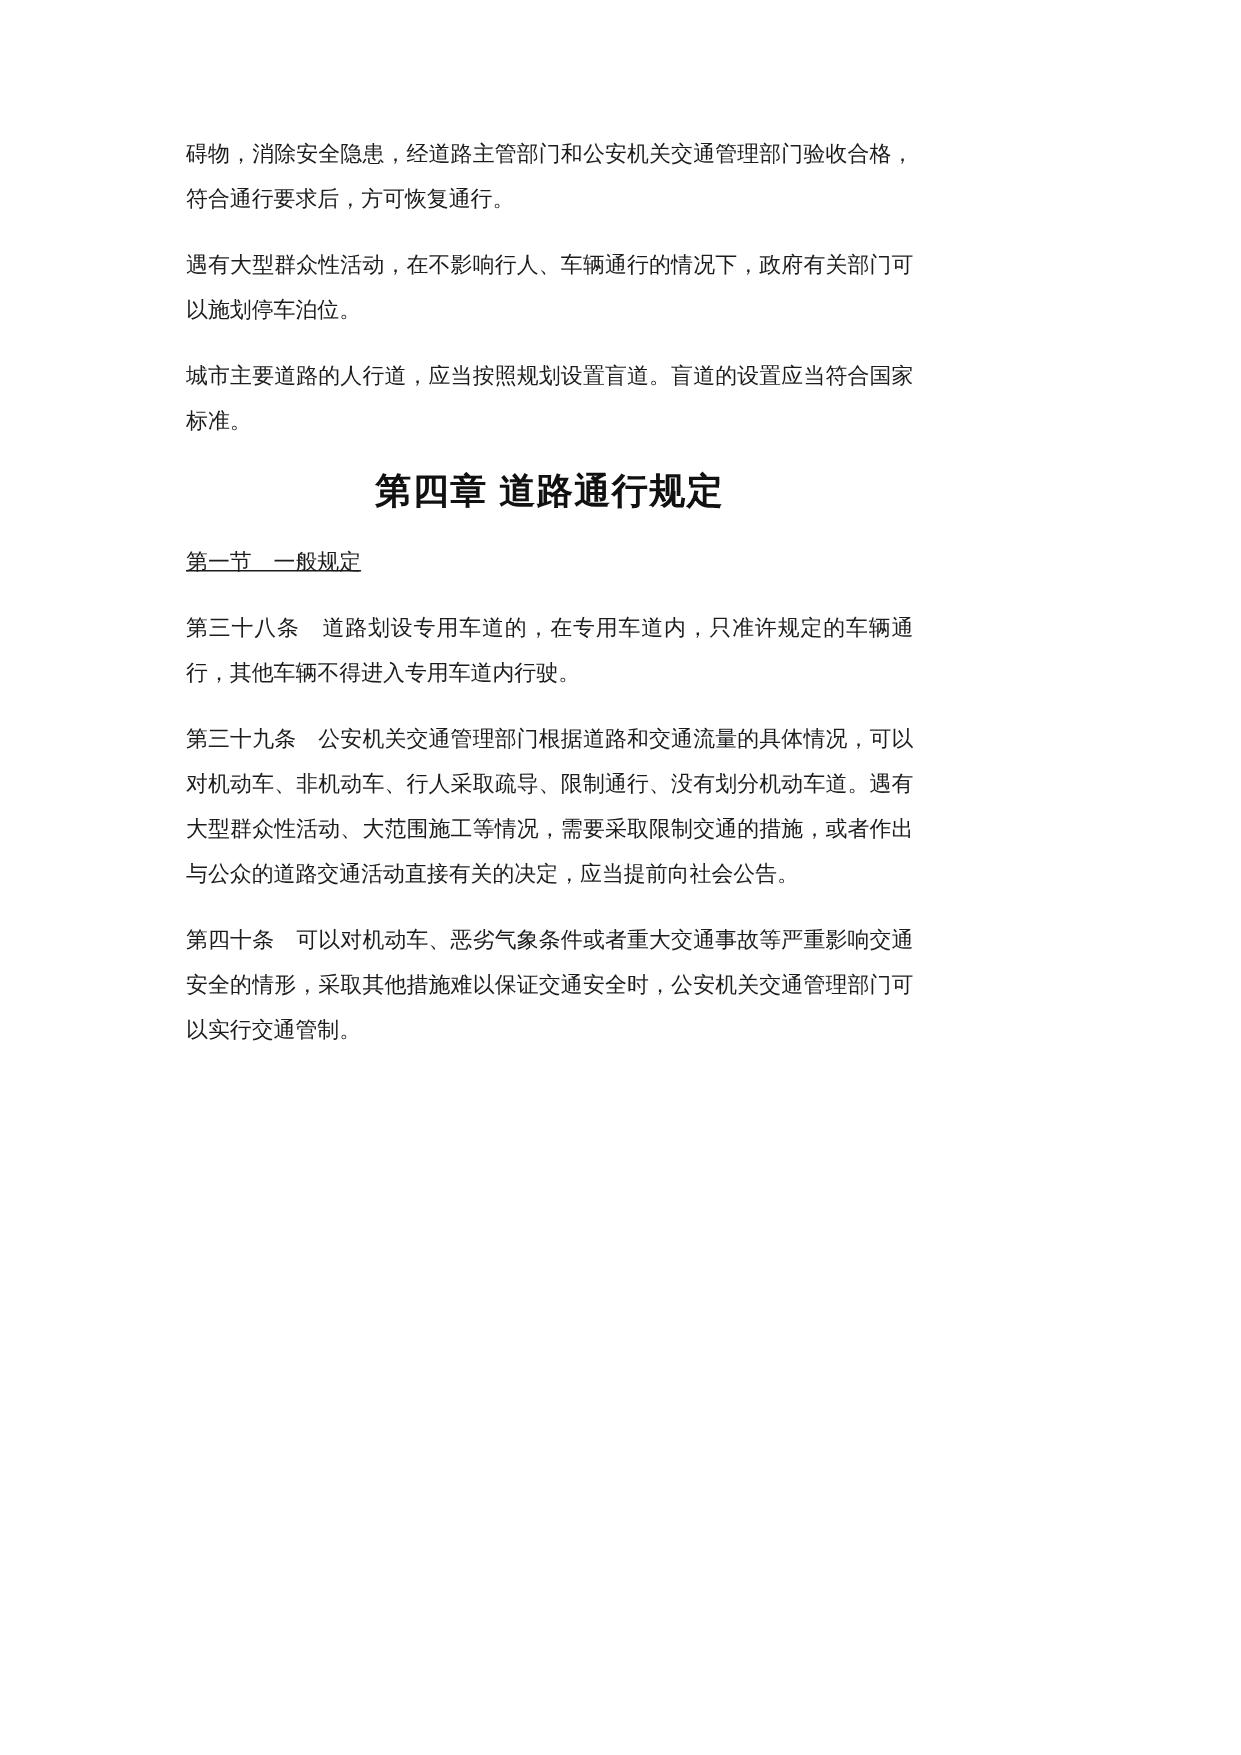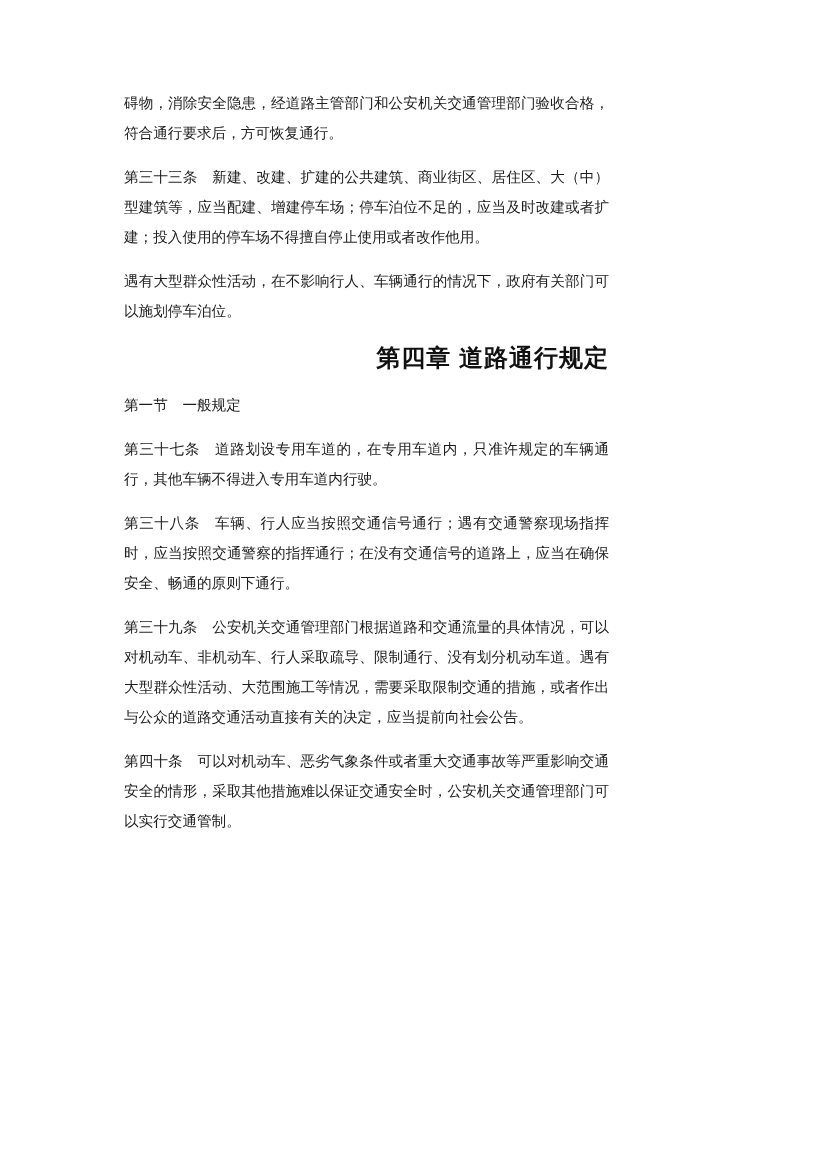--- a/index.html
+++ b/index.html
@@ -27,53 +27,53 @@
     line-height: 30px;
     text-align: justify;
     letter-spacing: 0;
     word-break: normal;
   }
   .section-title {
     margin: 0 0 14px 0;
     font-size: 14.6px;
     line-height: 30px;
     text-align: left;
+    text-decoration: underline;
   }
   .chapter-heading {
     margin: 10px 0 14px 0;
     font-family: "Liberation Sans", "DejaVu Sans", sans-serif;
     font-weight: bold;
     font-size: 24px;
     line-height: 36px;
-    text-align: right;
+    text-align: center;
     color: #111111;
     letter-spacing: 1px;
   }
 </style>
 </head>
 <body>
 
 <div class="page">
 
   <p class="para">碍物，消除安全隐患，经道路主管部门和公安机关交通管理部门验收合格，符合通行要求后，方可恢复通行。</p>
 
 
-  <p class="para">第三十三条　新建、改建、扩建的公共建筑、商业街区、居住区、大（中）型建筑等，应当配建、增建停车场；停车泊位不足的，应当及时改建或者扩建；投入使用的停车场不得擅自停止使用或者改作他用。</p>
 
   <p class="para">遇有大型群众性活动，在不影响行人、车辆通行的情况下，政府有关部门可以施划停车泊位。</p>
 
 
+  <p class="para">城市主要道路的人行道，应当按照规划设置盲道。盲道的设置应当符合国家标准。</p>
 
   <h1 class="chapter-heading">第四章 道路通行规定</h1>
 
   <p class="section-title">第一节　一般规定</p>
 
 
 
-  <p class="para">第三十七条　道路划设专用车道的，在专用车道内，只准许规定的车辆通行，其他车辆不得进入专用车道内行驶。</p>
+  <p class="para">第三十八条　道路划设专用车道的，在专用车道内，只准许规定的车辆通行，其他车辆不得进入专用车道内行驶。</p>
 
-  <p class="para">第三十八条　车辆、行人应当按照交通信号通行；遇有交通警察现场指挥时，应当按照交通警察的指挥通行；在没有交通信号的道路上，应当在确保安全、畅通的原则下通行。</p>
 
   <p class="para">第三十九条　公安机关交通管理部门根据道路和交通流量的具体情况，可以对机动车、非机动车、行人采取疏导、限制通行、没有划分机动车道。遇有大型群众性活动、大范围施工等情况，需要采取限制交通的措施，或者作出与公众的道路交通活动直接有关的决定，应当提前向社会公告。</p>
 
   <p class="para">第四十条　可以对机动车、恶劣气象条件或者重大交通事故等严重影响交通安全的情形，采取其他措施难以保证交通安全时，公安机关交通管理部门可以实行交通管制。</p>
 
 </div>
 
 </body></html>

